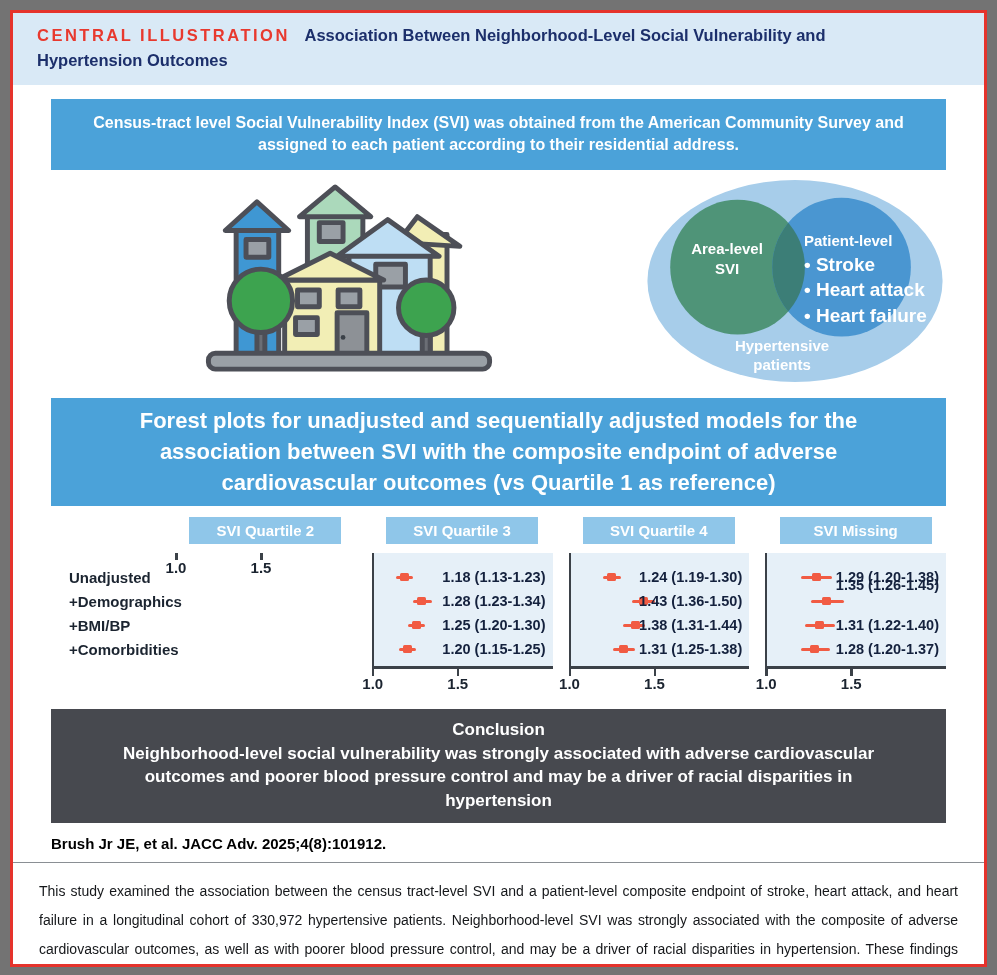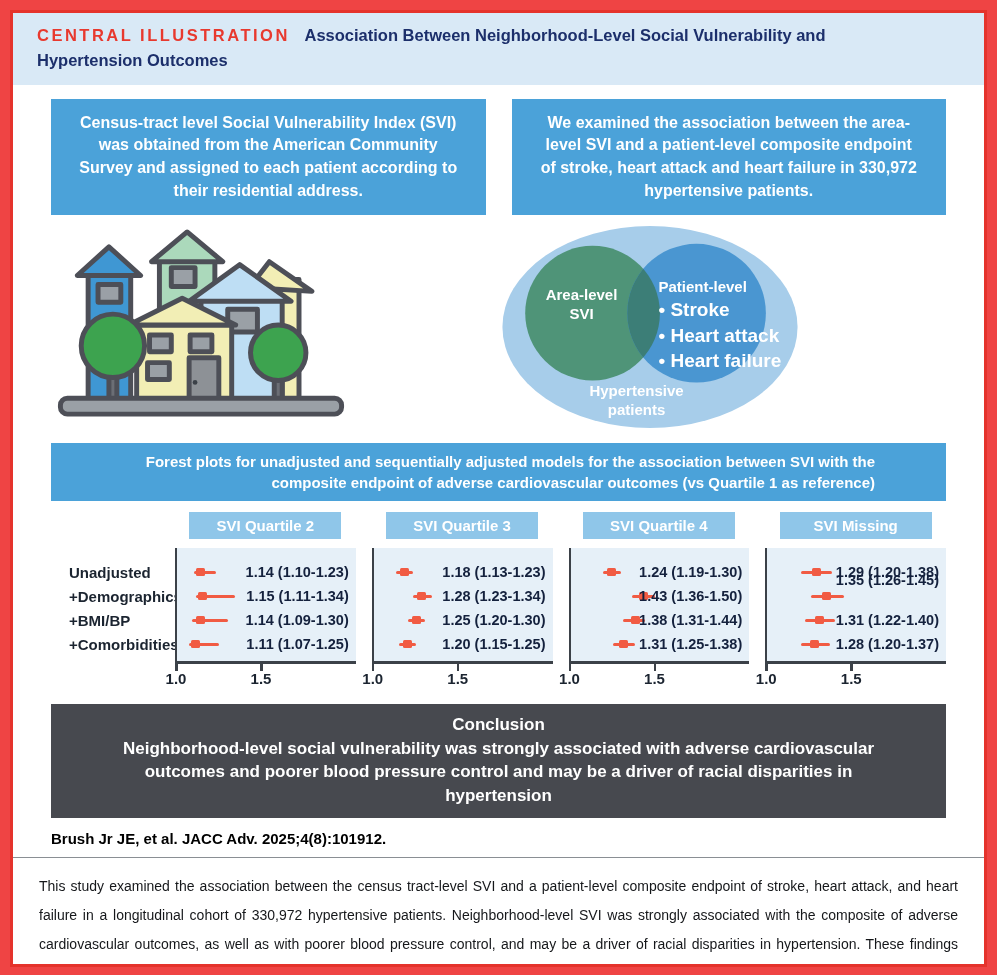--- a/index.html
+++ b/index.html
@@ -1,48 +1,48 @@
 <!DOCTYPE html>
 <html><head>
 <meta charset="utf-8">
 <style>
   * { margin:0; padding:0; box-sizing:border-box; }
   html,body { background:#ffffff; font-family:"Liberation Sans", sans-serif; }
-  .page { width:997px; height:975px; background:#ef4444; position:relative;text-decoration:underline; }
+  .page { width:997px; height:975px; background:#737373; position:relative;text-decoration:underline; }
   .figure-frame {
     position:absolute; left:10px; top:10px; right:10px; bottom:8px;
     border:3px solid #e5332c; background:#ffffff; overflow:hidden;
   }
   
   .hdr { background:#d9e9f6; padding:10px 24px 12px 24px; }
   .hdr-inner { max-width:850px; font-size:16.5px; line-height:1.5; }
   .hdr-label { color:#e8392e; font-weight:bold; letter-spacing:2.5px; margin-right:10px; }
   .hdr-title { color:#1c2f6b; font-weight:bold; }
   
   .content { padding:0 38px; }
   .boxes-row { display:flex; gap:26px; margin-top:14px; }
   .blue-box {
     flex:1; background:#4ba2d9; color:#fff; font-weight:bold;
     font-size:16px; line-height:1.42; text-align:center;
     padding:13px 26px; display:flex; align-items:center; justify-content:center;
   }
   .illus-row { display:flex; margin-top:12px; height:200px; }
-  .illus-cell { flex:1; display:flex; align-items:center; justify-content:flex-start; position:relative; }
+  .illus-cell { flex:1; display:flex; align-items:center; justify-content:flex-end; position:relative; }
   .venn-wrap { position:relative; width:302px; height:205px; }
   .venn-wrap svg { position:absolute; inset:0; }
   .venn-text { position:absolute; color:#fff; font-weight:bold; }
   .venn-left { left:24px; top:60px; width:118px; text-align:center; font-size:15px; line-height:1.3; }
   .venn-right { left:160px; top:52px; font-size:15px; line-height:1.35; }
   .venn-right .vr-item { display:block; font-size:19px; }
   .venn-right .vr-item::before { content:"\2022  "; }
   .venn-outer-lab { left:78px; bottom:10px; width:120px; text-align:center; font-size:15px; line-height:1.25; }
   
   .forest-hdr {
     margin-top:16px; background:#4ba2d9; color:#fff; font-weight:bold;
-    font-size:15px; line-height:1.4; text-align:right; padding:8px 71px;
+    font-size:22px; line-height:1.4; text-align:center; padding:8px 45px;
   }
   
   .forest-grid { display:grid; grid-template-columns:108px repeat(4, 1fr); column-gap:16px; margin-top:9px; }
   .chip-cell { display:flex; justify-content:center; align-items:center; height:30px; }
   .chip {
     background:#8fc6e9; color:#fff; font-weight:bold; font-size:15px;
     width:152px; text-align:center; padding:5px 0;
   }
   .rowlabels { position:relative; margin-top:8px; height:116px; }
   .rowlabel {
@@ -89,23 +89,20 @@
         <span class="hdr-label">CENTRAL ILLUSTRATION</span>
         <span class="hdr-title">Association Between Neighborhood-Level Social Vulnerability and Hypertension Outcomes</span>
       </div>
     </div>
 
     <div class="content">
 
       <div class="boxes-row">
         <div class="blue-box">
           <span>Census-tract level Social Vulnerability Index (SVI) was obtained from the American Community Survey and assigned to each patient according to their residential address.</span>
-        </div>
-        <div class="blue-box">
-          <span>We examined the association between the area-level SVI and a patient-level composite endpoint of stroke, heart attack and heart failure in 330,972 hypertensive patients.</span>
         </div>
       </div>
 
       <div class="illus-row">
         <div class="illus-cell">
           <svg width="300" height="198" viewBox="0 0 300 200">
             <g stroke="#4d4f57" stroke-width="5" stroke-linejoin="round" stroke-linecap="round">
 
               <rect x="108" y="28" width="56" height="150" fill="#abd9bb"></rect>
               <polygon points="100,34 136,4 172,34" fill="#abd9bb"></polygon>
@@ -184,34 +181,20 @@
           <div class="chip-cell">
             <div class="chip">SVI Missing</div>
           </div>
           <div class="rowlabels">
             <div class="rowlabel" style="top: 24px;">Unadjusted</div>
             <div class="rowlabel" style="top: 48px;">+Demographics</div>
             <div class="rowlabel" style="top: 72px;">+BMI/BP</div>
             <div class="rowlabel" style="top: 96px;">+Comorbidities</div>
           </div>
           <div class="panel">
-            <div class="plot">
-              <div class="whisker" style="left: 17px; width: 22.1px; top: 22.25px; background: rgb(241, 91, 67);"></div>
-              <div class="marker" style="left: 19.3px; top: 20px; background: rgb(241, 91, 67);"></div>
-              <div class="pt-label" style="top: 24px;">1.14 (1.10-1.23)</div>
-              <div class="whisker" style="left: 18.7px; width: 39.1px; top: 46.25px; background: rgb(241, 91, 67);"></div>
-              <div class="marker" style="left: 21px; top: 44px; background: rgb(241, 91, 67);"></div>
-              <div class="pt-label" style="top: 48px;">1.15 (1.11-1.34)</div>
-              <div class="whisker" style="left: 15.3px; width: 35.7px; top: 70.25px; background: rgb(241, 91, 67);"></div>
-              <div class="marker" style="left: 19.3px; top: 68px; background: rgb(241, 91, 67);"></div>
-              <div class="pt-label" style="top: 72px;">1.14 (1.09-1.30)</div>
-              <div class="whisker" style="left: 11.9px; width: 30.6px; top: 94.25px; background: rgb(241, 91, 67);"></div>
-              <div class="marker" style="left: 14.2px; top: 92px; background: rgb(241, 91, 67);"></div>
-              <div class="pt-label" style="top: 96px;">1.11 (1.07-1.25)</div>
-            </div>
             <div class="axisrow">
               <div class="tickmark" style="left: 0px;"></div>
               <div class="ticklabel" style="left: 1px;">1.0</div>
               <div class="tickmark" style="left: 85px;"></div>
               <div class="ticklabel" style="left: 86px;">1.5</div>
             </div>
           </div>
           <div class="panel">
             <div class="plot">
               <div class="whisker" style="left: 22.1px; width: 17px; top: 22.25px; background: rgb(241, 91, 67);"></div>

